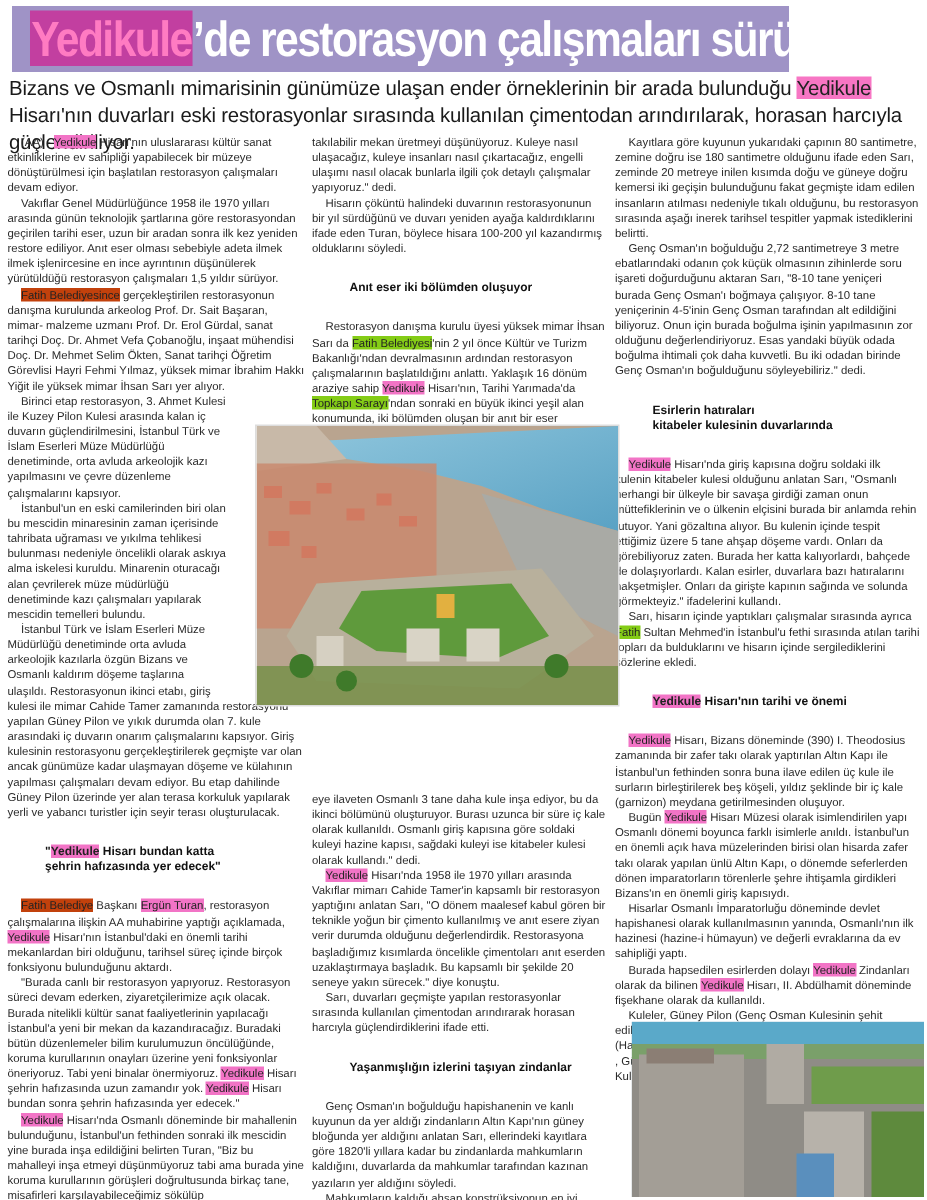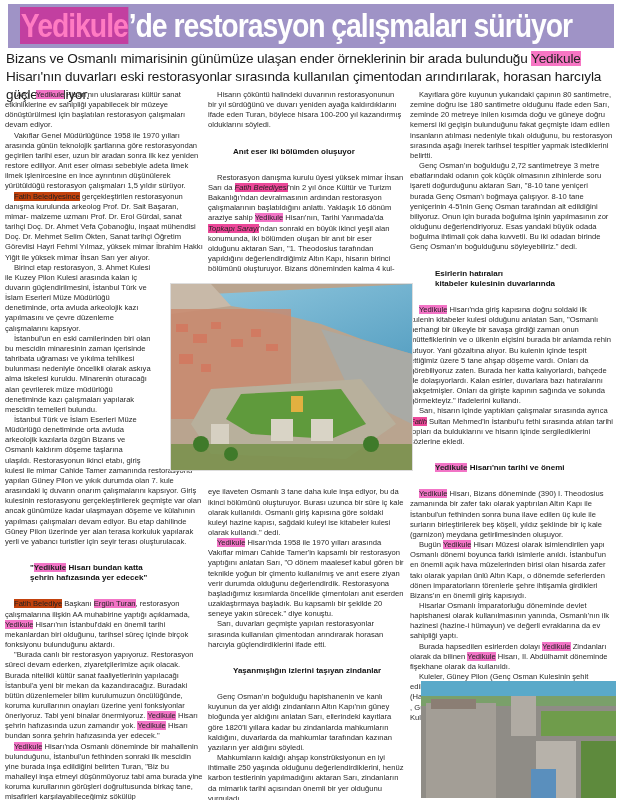--- a/index.html
+++ b/index.html
@@ -1,31 +1,31 @@
 <!DOCTYPE html>
 <html><head>
 <meta charset="utf-8">
 <style>
   html, body { margin: 0; padding: 0; background: #ffffff; }
   body { width: 618px; height: 800px; position: relative; overflow: hidden; font-family: "Liberation Sans", sans-serif; color: #222; }
-  .header { position: absolute; left: 8px; top: 4px; width: 606px; height: 44px; background: #9f93c6; }
+  .header { position: absolute; left: 8px; top: 4px; width: 518px; height: 44px; background: #9f93c6; }
   .headline { position: absolute; left: 12px; top: 3px; font-family: "Liberation Sans", sans-serif; font-weight: bold; font-size: 33px; letter-spacing: -1.2px; color: #ffffff; white-space: nowrap; transform: scaleX(0.86); transform-origin: left top; line-height: 38px; }
   .headline .kw { color: #ff7bc2; background: #c23fa0; padding: 0 1px; }
   .deck { position: absolute; left: 6px; top: 50px; width: 606px; font-size: 13.6px; line-height: 18px; color: #1a1a1a; letter-spacing: -0.15px; }
   .deck .hl-pink { background: #f776c4; color: #222; }
   .col { position: absolute; top: 90px; font-size: 7.6px; line-height: 10.15px; color: #2a2a2a; text-align: left; }
   .col p { margin: 0; text-indent: 9px; }
   .col p.noind { text-indent: 0; }
   .col h4 { margin: 16px; font-size: 8px; font-weight: bold; line-height: 10.2px; padding-left: 9px; color: #111; }
   .col1 { left: 5px; width: 198px; }
   .col2 { left: 208px; width: 196px; }
   .col3 { left: 410px; width: 203px; }
   .hl-pink { background: #f274c6; color: #222; }
   .hl-green { background: #c2410c; color: #222; }
-  .hl-orange { background: #ec4899; color: #222; font-style: italic; }
+  .hl-orange { background: #84cc16; color: #222; }
   .photo-main { position: absolute; left: 170px; top: 283px; width: 241px; height: 186px; overflow: hidden; border: 1px solid #ddd; }
   .photo-bottom { position: absolute; left: 421px; top: 681px; width: 195px; height: 117px; overflow: hidden; }
   .wrap-box { float: right; width: 52px; height: 200px; }
 </style>
 </head>
 <body>
 
 <div class="header">
   <div class="headline"><span class="kw">Yedikule</span><span>’de restorasyon çalışmaları sürüyor</span></div>
 </div>
@@ -40,20 +40,21 @@
   <p>Birinci etap restorasyon, 3. Ahmet Kulesi ile Kuzey Pilon Kulesi arasında kalan iç duvarın güçlendirilmesini, İstanbul Türk ve İslam Eserleri Müze Müdürlüğü denetiminde, orta avluda arkeolojik kazı yapılmasını ve çevre düzenleme çalışmalarını kapsıyor.</p>
   <p>İstanbul'un en eski camilerinden biri olan bu mescidin minaresinin zaman içerisinde tahribata uğraması ve yıkılma tehlikesi bulunması nedeniyle öncelikli olarak askıya alma iskelesi kuruldu. Minarenin oturacağı alan çevrilerek müze müdürlüğü denetiminde kazı çalışmaları yapılarak mescidin temelleri bulundu.</p>
   <p>İstanbul Türk ve İslam Eserleri Müze Müdürlüğü denetiminde orta avluda arkeolojik kazılarla özgün Bizans ve Osmanlı kaldırım döşeme taşlarına ulaşıldı. Restorasyonun ikinci etabı, giriş kulesi ile mimar Cahide Tamer zamanında restorasyonu yapılan Güney Pilon ve yıkık durumda olan 7. kule arasındaki iç duvarın onarım çalışmalarını kapsıyor. Giriş kulesinin restorasyonu gerçekleştirilerek geçmişte var olan ancak günümüze kadar ulaşmayan döşeme ve külahının yapılması çalışmaları devam ediyor. Bu etap dahilinde Güney Pilon üzerinde yer alan terasa korkuluk yapılarak yerli ve yabancı turistler için seyir terası oluşturulacak.</p>
   <h4><span>"</span><span class="hl-pink">Yedikule</span><span> Hisarı bundan katta</span><br><span>şehrin hafızasında yer edecek"</span></h4>
   <p><span class="hl-green">Fatih Belediye</span><span> Başkanı </span><span class="hl-pink">Ergün Turan</span><span>, restorasyon çalışmalarına ilişkin AA muhabirine yaptığı açıklamada, </span><span class="hl-pink">Yedikule</span><span> Hisarı'nın İstanbul'daki en önemli tarihi mekanlardan biri olduğunu, tarihsel süreç içinde birçok fonksiyonu bulunduğunu aktardı.</span></p>
   <p><span>"Burada canlı bir restorasyon yapıyoruz. Restorasyon süreci devam ederken, ziyaretçilerimize açık olacak. Burada nitelikli kültür sanat faaliyetlerinin yapılacağı İstanbul'a yeni bir mekan da kazandıracağız. Buradaki bütün düzenlemeler bilim kurulumuzun öncülüğünde, koruma kurullarının onayları üzerine yeni fonksiyonlar öneriyoruz. Tabi yeni binalar önermiyoruz. </span><span class="hl-pink">Yedikule</span><span> Hisarı şehrin hafızasında uzun zamandır yok. </span><span class="hl-pink">Yedikule</span><span> Hisarı bundan sonra şehrin hafızasında yer edecek."</span></p>
   <p><span class="hl-pink">Yedikule</span><span> Hisarı'nda Osmanlı döneminde bir mahallenin bulunduğunu, İstanbul'un fethinden sonraki ilk mescidin yine burada inşa edildiğini belirten Turan, "Biz bu mahalleyi inşa etmeyi düşünmüyoruz tabi ama burada yine koruma kurullarının görüşleri doğrultusunda birkaç tane, misafirleri karşılayabileceğimiz sökülüp</span></p>
 </div>
 
 <div class="col col2">
+  <p class="noind">takılabilir mekan üretmeyi düşünüyoruz. Kuleye nasıl ulaşacağız, kuleye insanları nasıl çıkartacağız, engelli ulaşımı nasıl olacak bunlarla ilgili çok detaylı çalışmalar yapıyoruz." dedi.</p>
   <p>Hisarın çöküntü halindeki duvarının restorasyonunun bir yıl sürdüğünü ve duvarı yeniden ayağa kaldırdıklarını ifade eden Turan, böylece hisara 100-200 yıl kazandırmış olduklarını söyledi.</p>
   <h4>Anıt eser iki bölümden oluşuyor</h4>
   <p><span>Restorasyon danışma kurulu üyesi yüksek mimar İhsan Sarı da </span><span class="hl-orange">Fatih Belediyesi</span><span>'nin 2 yıl önce Kültür ve Turizm Bakanlığı'ndan devralmasının ardından restorasyon çalışmalarının başlatıldığını anlattı. Yaklaşık 16 dönüm araziye sahip </span><span class="hl-pink">Yedikule</span><span> Hisarı'nın, Tarihi Yarımada'da </span><span class="hl-orange">Topkapı Sarayı</span><span>'ndan sonraki en büyük ikinci yeşil alan konumunda, iki bölümden oluşan bir anıt bir eser olduğunu aktaran Sarı, "1. Theodosius tarafından yapıldığını değerlendirdiğimiz Altın Kapı, hisarın birinci bölümünü oluşturuyor. Bizans döneminden kalma 4 kul-</span></p>
   <div style="height:213px"></div>
   <p class="noind">eye ilaveten Osmanlı 3 tane daha kule inşa ediyor, bu da ikinci bölümünü oluşturuyor. Burası uzunca bir süre iç kale olarak kullanıldı. Osmanlı giriş kapısına göre soldaki kuleyi hazine kapısı, sağdaki kuleyi ise kitabeler kulesi olarak kullandı." dedi.</p>
   <p><span class="hl-pink">Yedikule</span><span> Hisarı'nda 1958 ile 1970 yılları arasında Vakıflar mimarı Cahide Tamer'in kapsamlı bir restorasyon yaptığını anlatan Sarı, "O dönem maalesef kabul gören bir teknikle yoğun bir çimento kullanılmış ve anıt esere ziyan verir durumda olduğunu değerlendirdik. Restorasyona başladığımız kısımlarda öncelikle çimentoları anıt eserden uzaklaştırmaya başladık. Bu kapsamlı bir şekilde 20 seneye yakın sürecek." diye konuştu.</span></p>
   <p>Sarı, duvarları geçmişte yapılan restorasyonlar sırasında kullanılan çimentodan arındırarak horasan harcıyla güçlendirdiklerini ifade etti.</p>
   <h4>Yaşanmışlığın izlerini taşıyan zindanlar</h4>
   <p>Genç Osman'ın boğulduğu hapishanenin ve kanlı kuyunun da yer aldığı zindanların Altın Kapı'nın güney bloğunda yer aldığını anlatan Sarı, ellerindeki kayıtlara göre 1820'li yıllara kadar bu zindanlarda mahkumların kaldığını, duvarlarda da mahkumlar tarafından kazınan yazıların yer aldığını söyledi.</p>
   <p>Mahkumların kaldığı ahşap konstrüksiyonun en iyi ihtimalle 250 yaşında olduğunu değerlendirdiklerini, henüz karbon testlerinin yapılmadığını aktaran Sarı, zindanların da mimarlık tarihi açısından önemli bir yer olduğunu vurguladı.</p>

